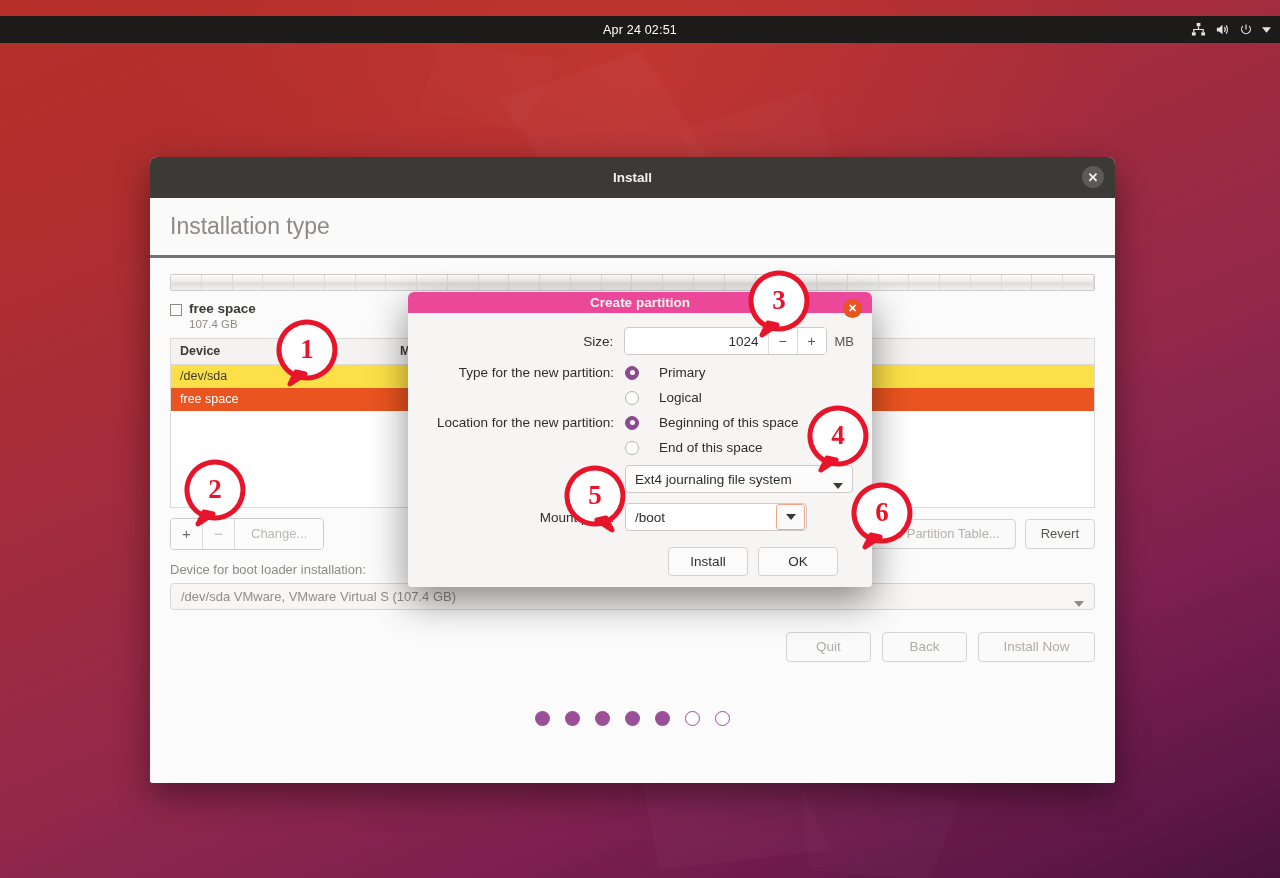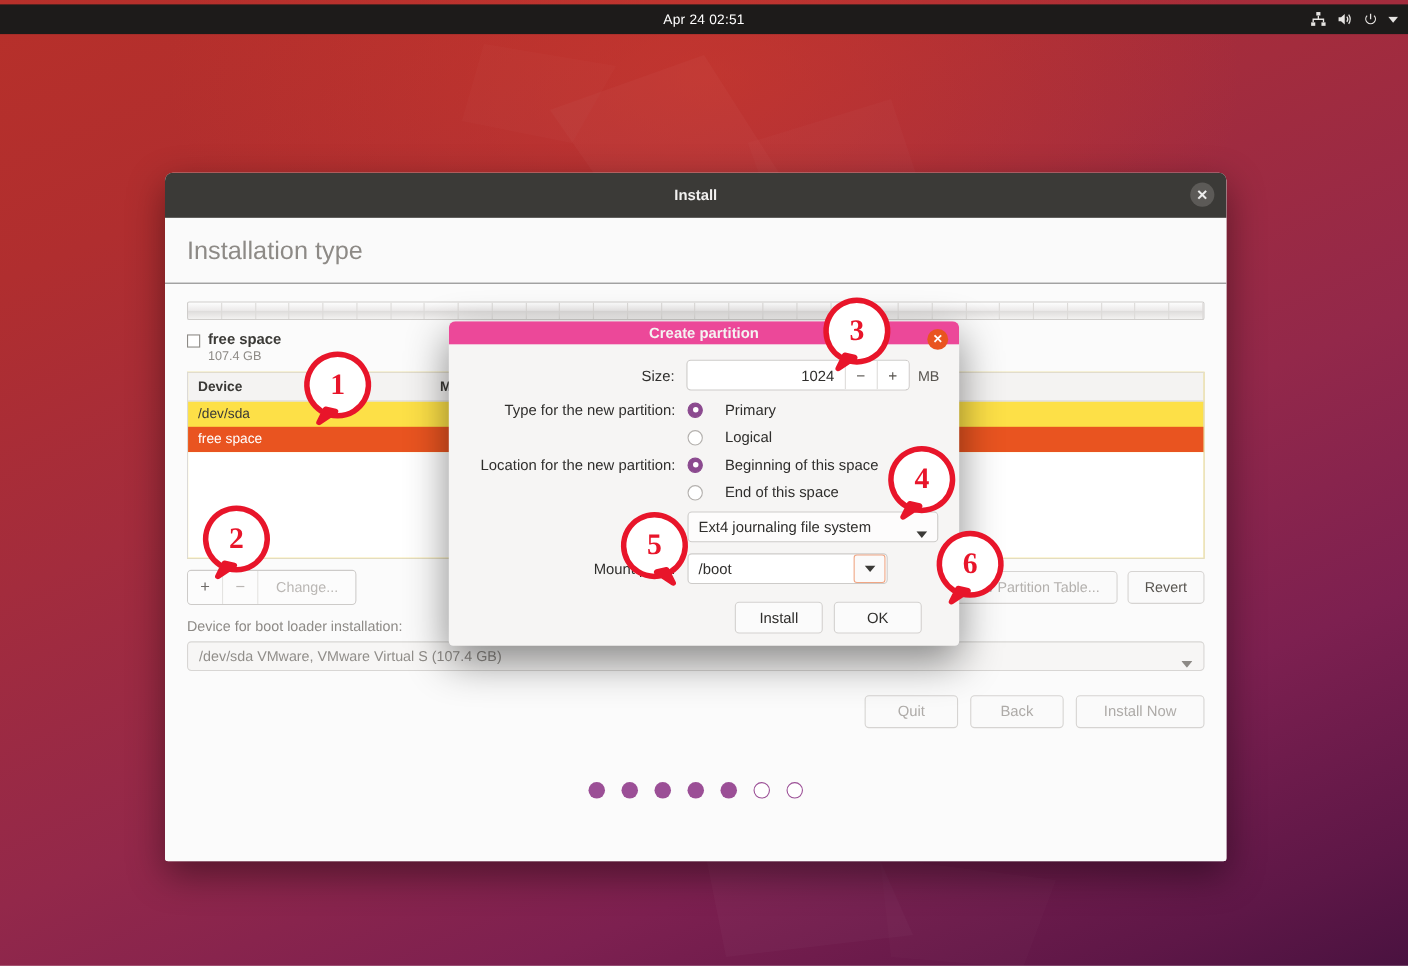--- a/index.html
+++ b/index.html
@@ -12,21 +12,21 @@
     position: relative;
     background:
       radial-gradient(ellipse 700px 420px at 50% 8%, rgba(210,60,45,0.55), rgba(0,0,0,0) 70%),
       linear-gradient(157deg, #b7302a 0%, #b02e2f 18%, #a32c3d 38%, #93284a 58%, #7d2050 76%, #5e1747 92%, #4a1240 100%);
   }
   
   .wall-shape { position: absolute; opacity: 0.08; pointer-events: none; }
 
   
   .topbar {
-    position: absolute; top: 4px; left: 0; width: 1280px; height: 27px;
+    position: absolute; top: 16px; left: 0; width: 1280px; height: 27px;
     background: #1d1b1a; color: #ffffff;
     display: flex; align-items: center; justify-content: center;
     font-size: 12.5px; z-index: 50;
   }
   .topbar .clock { letter-spacing: 0.2px; }
   .tray { position: absolute; right: 9px; top: 0; height: 27px; display: flex; align-items: center; gap: 9px; }
   .tray svg { display: block; }
   .topbar-underline {
     position: absolute; top: 27px; left: 0; width: 1280px; height: 3px;
     background: linear-gradient(90deg,#c0392b,#b5302d); z-index: 49; opacity:0.9;
@@ -47,21 +47,21 @@
   }
   .win-close {
     position: absolute; right: 11px; top: 9px; width: 22px; height: 22px;
     border-radius: 50%; background: #5c5a57; color: #ededed;
     display: flex; align-items: center; justify-content: center;
     font-size: 13px; line-height: 1; cursor: pointer;
   }
   .page-head {
     height: 60px; background: #fafafa;
     display: flex; align-items: center; padding-left: 20px;
-    border-bottom: 1px solid #737373;
+    border-bottom: 3px solid #737373;
   }
   .page-head .title { font-size: 23px; color: #8d8a86; }
 
   .content { position: relative; padding: 16px 20px 0 20px; background: #fbfbfb; height: 525px; }
 
   
   .partbar {
     height: 17px; width: 925px;
     background: linear-gradient(180deg,#fdfdfd 0%, #eceaea 48%, #dedcdb 52%, #f3f2f1 100%);
     border: 1px solid #cfcdcb; border-radius: 2px;

